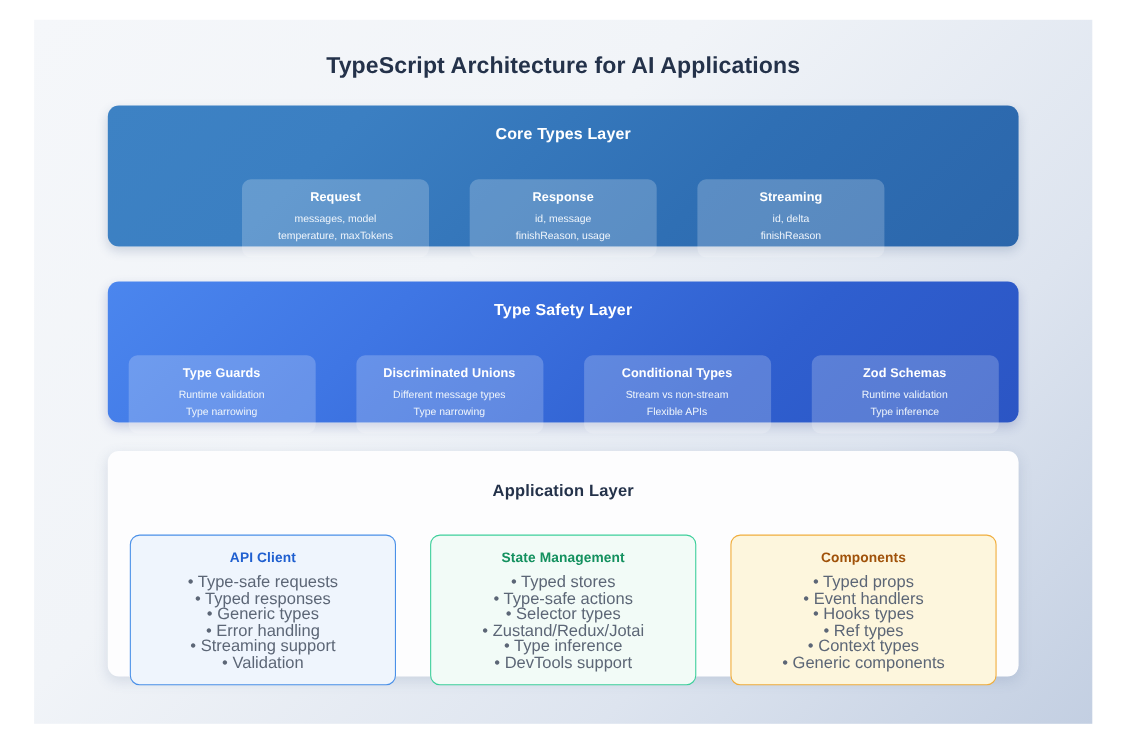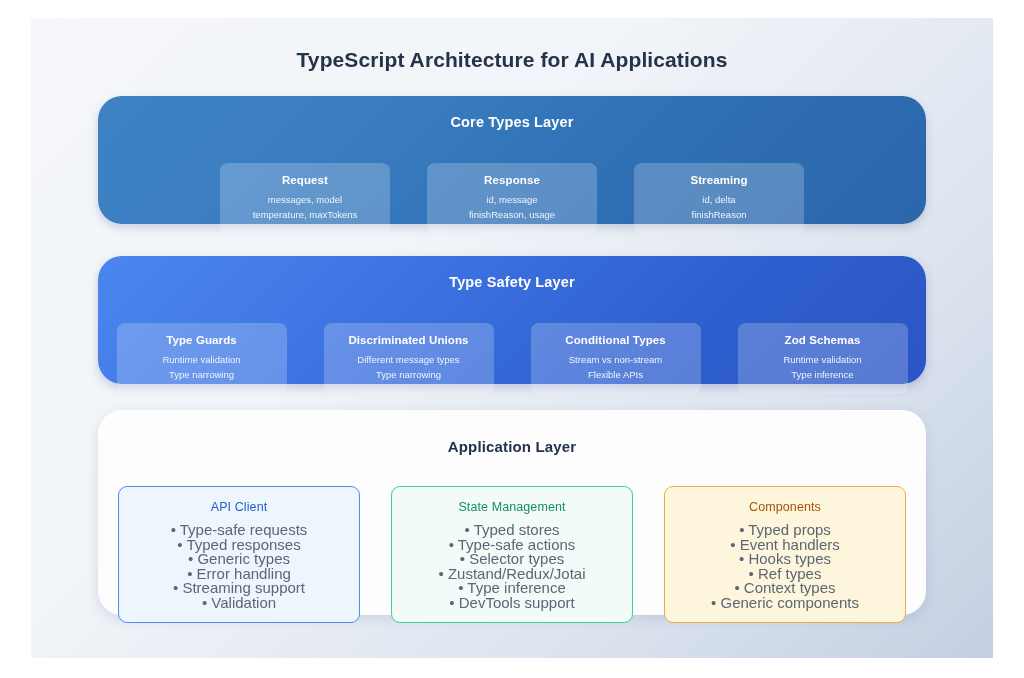--- a/index.html
+++ b/index.html
@@ -40,21 +40,21 @@
     font-weight: bold;
     color: #24324a;
     letter-spacing: 0.1px;
   }
 
   
   .layer {
     position: absolute;
     left: 67px;
     width: 828px;
-    border-radius: 24px;
+    border-radius: 10px;
   }
 
   .layer-title {
     text-align: center;
     font-size: 14.5px;
     font-weight: bold;
     letter-spacing: 0.15px;
   }
 
   
@@ -134,21 +134,21 @@
     width: 242px;
     min-height: 137px;
     border-radius: 9px;
     border: 1.6px solid #999;
     padding: 13px 8px 12px 8px;
     text-align: center;
   }
 
   .appcard-title {
     font-size: 12.5px;
-    font-weight: normal;
+    font-weight: bold;
     margin-bottom: 9px;
     letter-spacing: 0.1px;
   }
 
   .appcard-item {
     font-size: 15px;
     color: #5c6676;
     line-height: 14.5px;
   }
 

